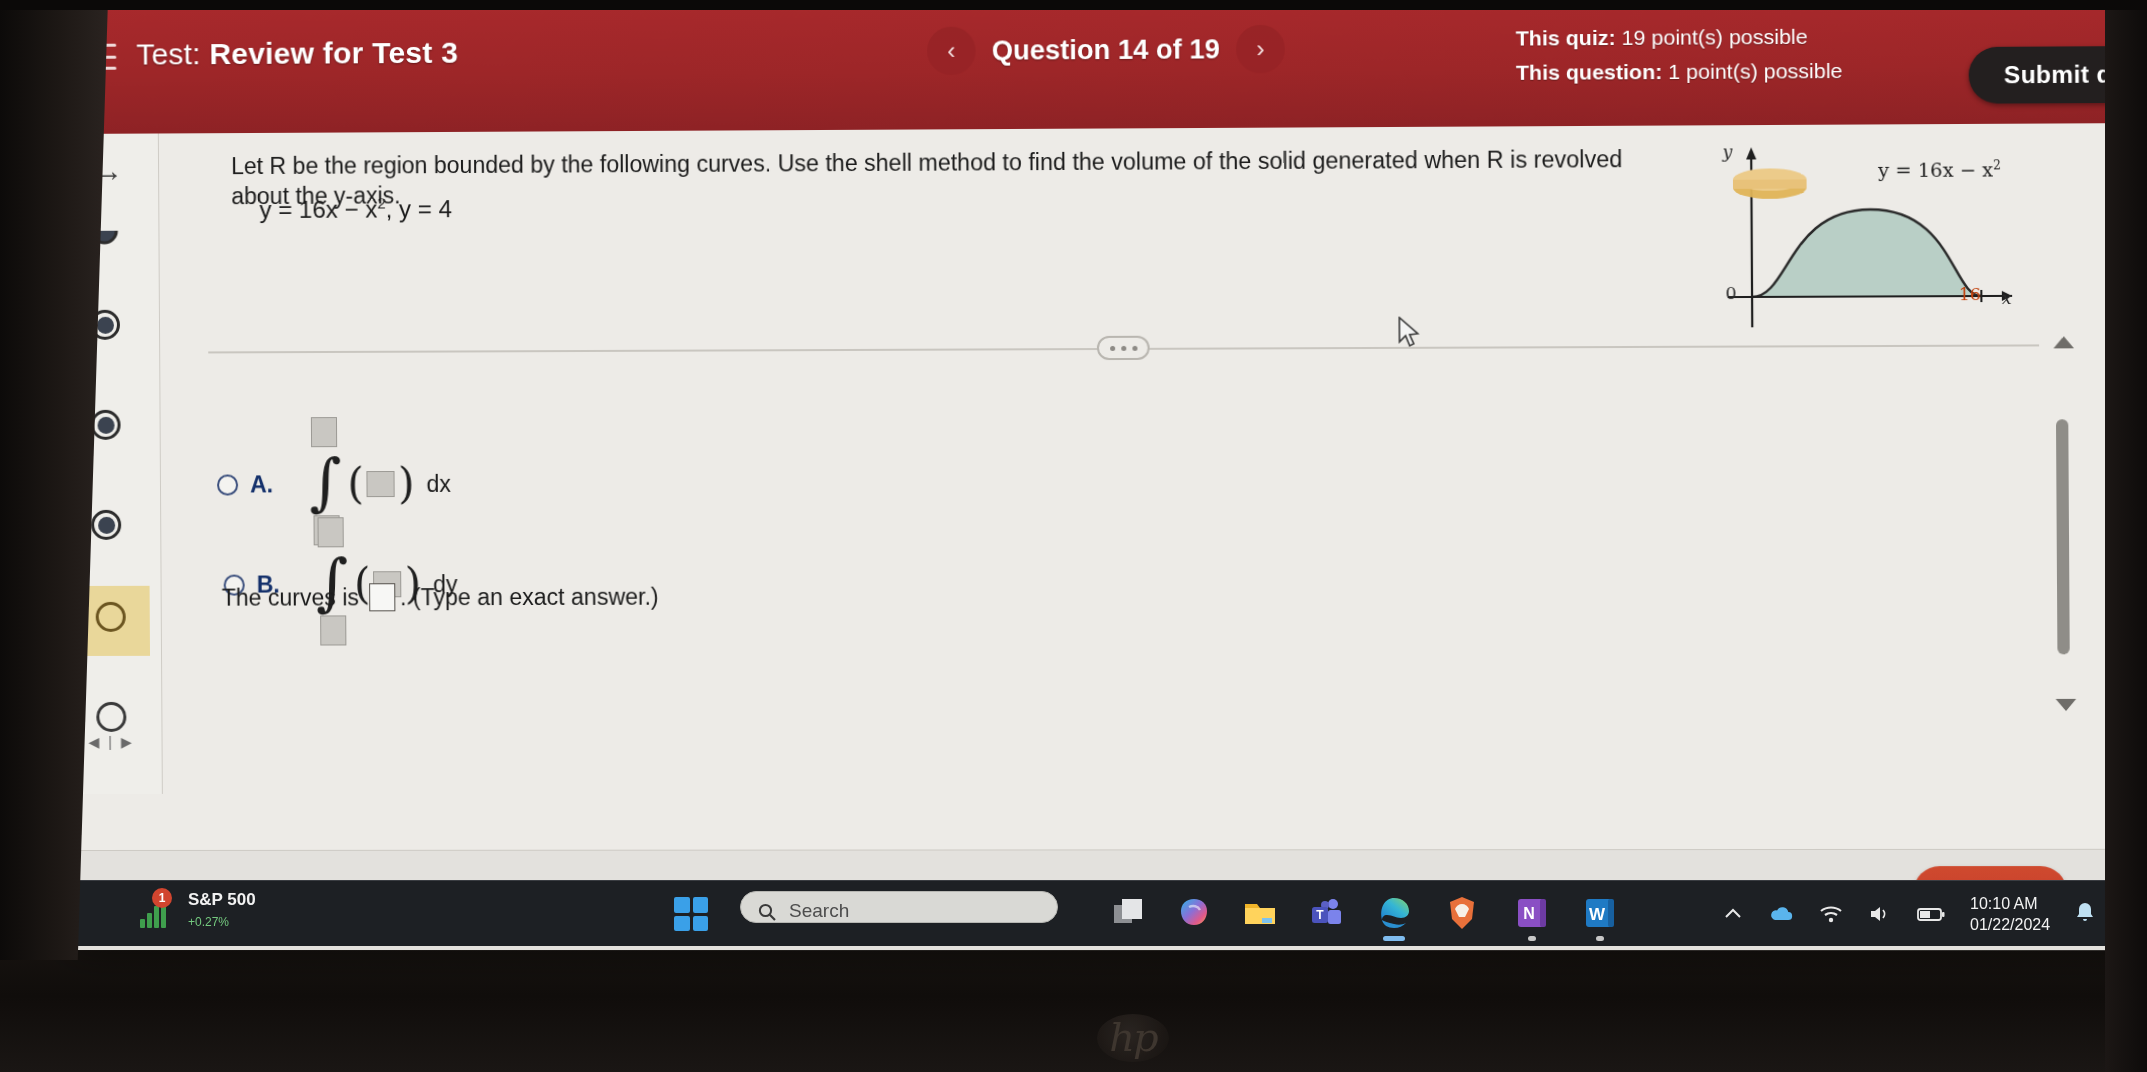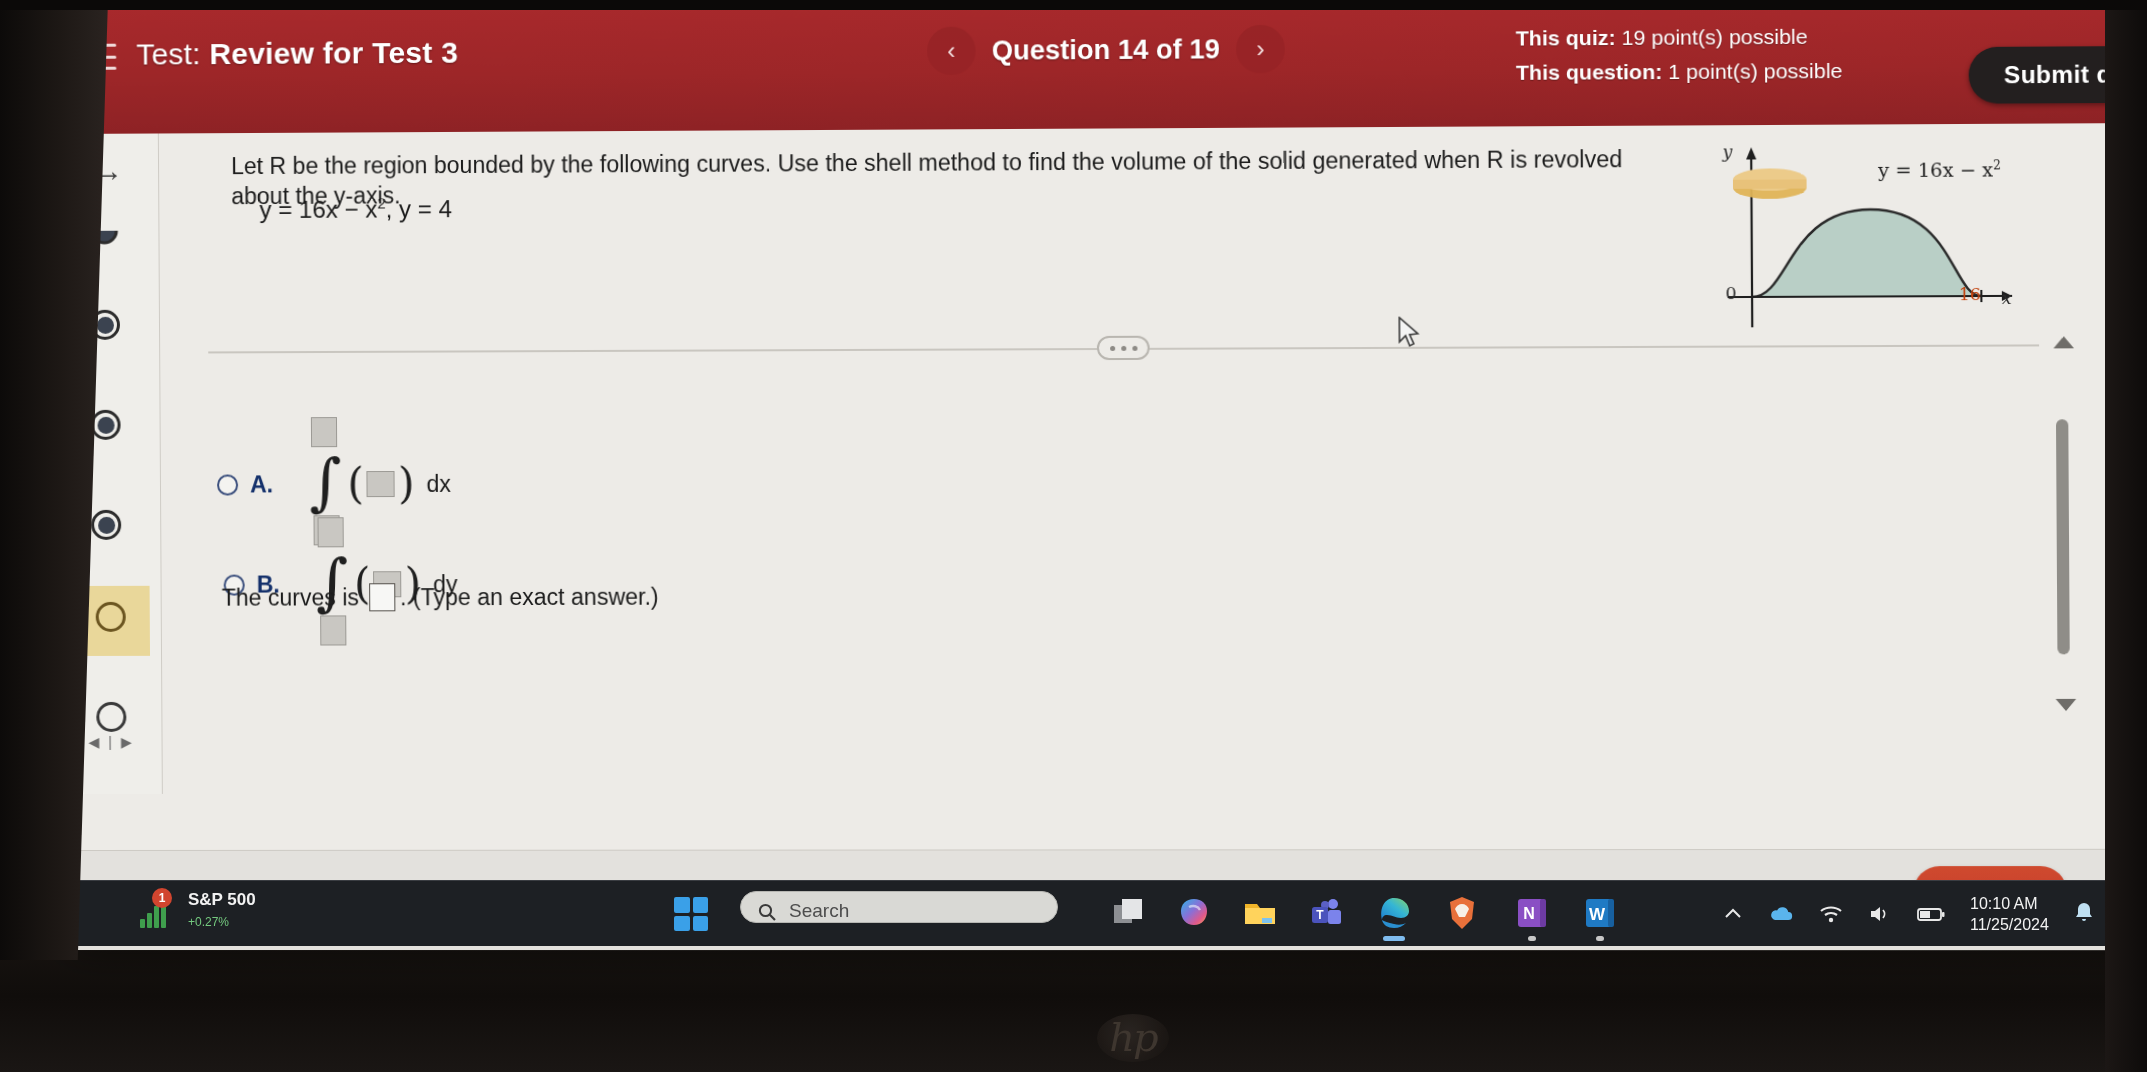--- a/index.html
+++ b/index.html
@@ -656,21 +656,21 @@
       </span>
       <span class="tray-ico">
         <svg width="30" height="20" viewBox="0 0 30 20">
           <rect x="2" y="5" width="23" height="11" rx="2.5" fill="none" stroke="#e8e8e8" stroke-width="1.8"></rect>
           <rect x="4" y="7" width="10" height="7" fill="#e8e8e8"></rect>
           <rect x="26" y="8" width="2.5" height="5" rx="1" fill="#e8e8e8"></rect>
         </svg>
       </span>
       <span id="clock">
         <div>10:10 AM</div>
-        <div>11/25/2024</div>
+        <div>01/22/2024</div>
       </span>
       <span id="bell">
         <svg width="22" height="24" viewBox="0 0 22 24">
           <path d="M11 3a6 6 0 0 0-6 6v5l-2 3h16l-2-3V9a6 6 0 0 0-6-6z" fill="#bfe0f2"></path>
           <path d="M9 19a2 2 0 0 0 4 0z" fill="#bfe0f2"></path>
         </svg>
       </span>
     </div>
   </div>
 

